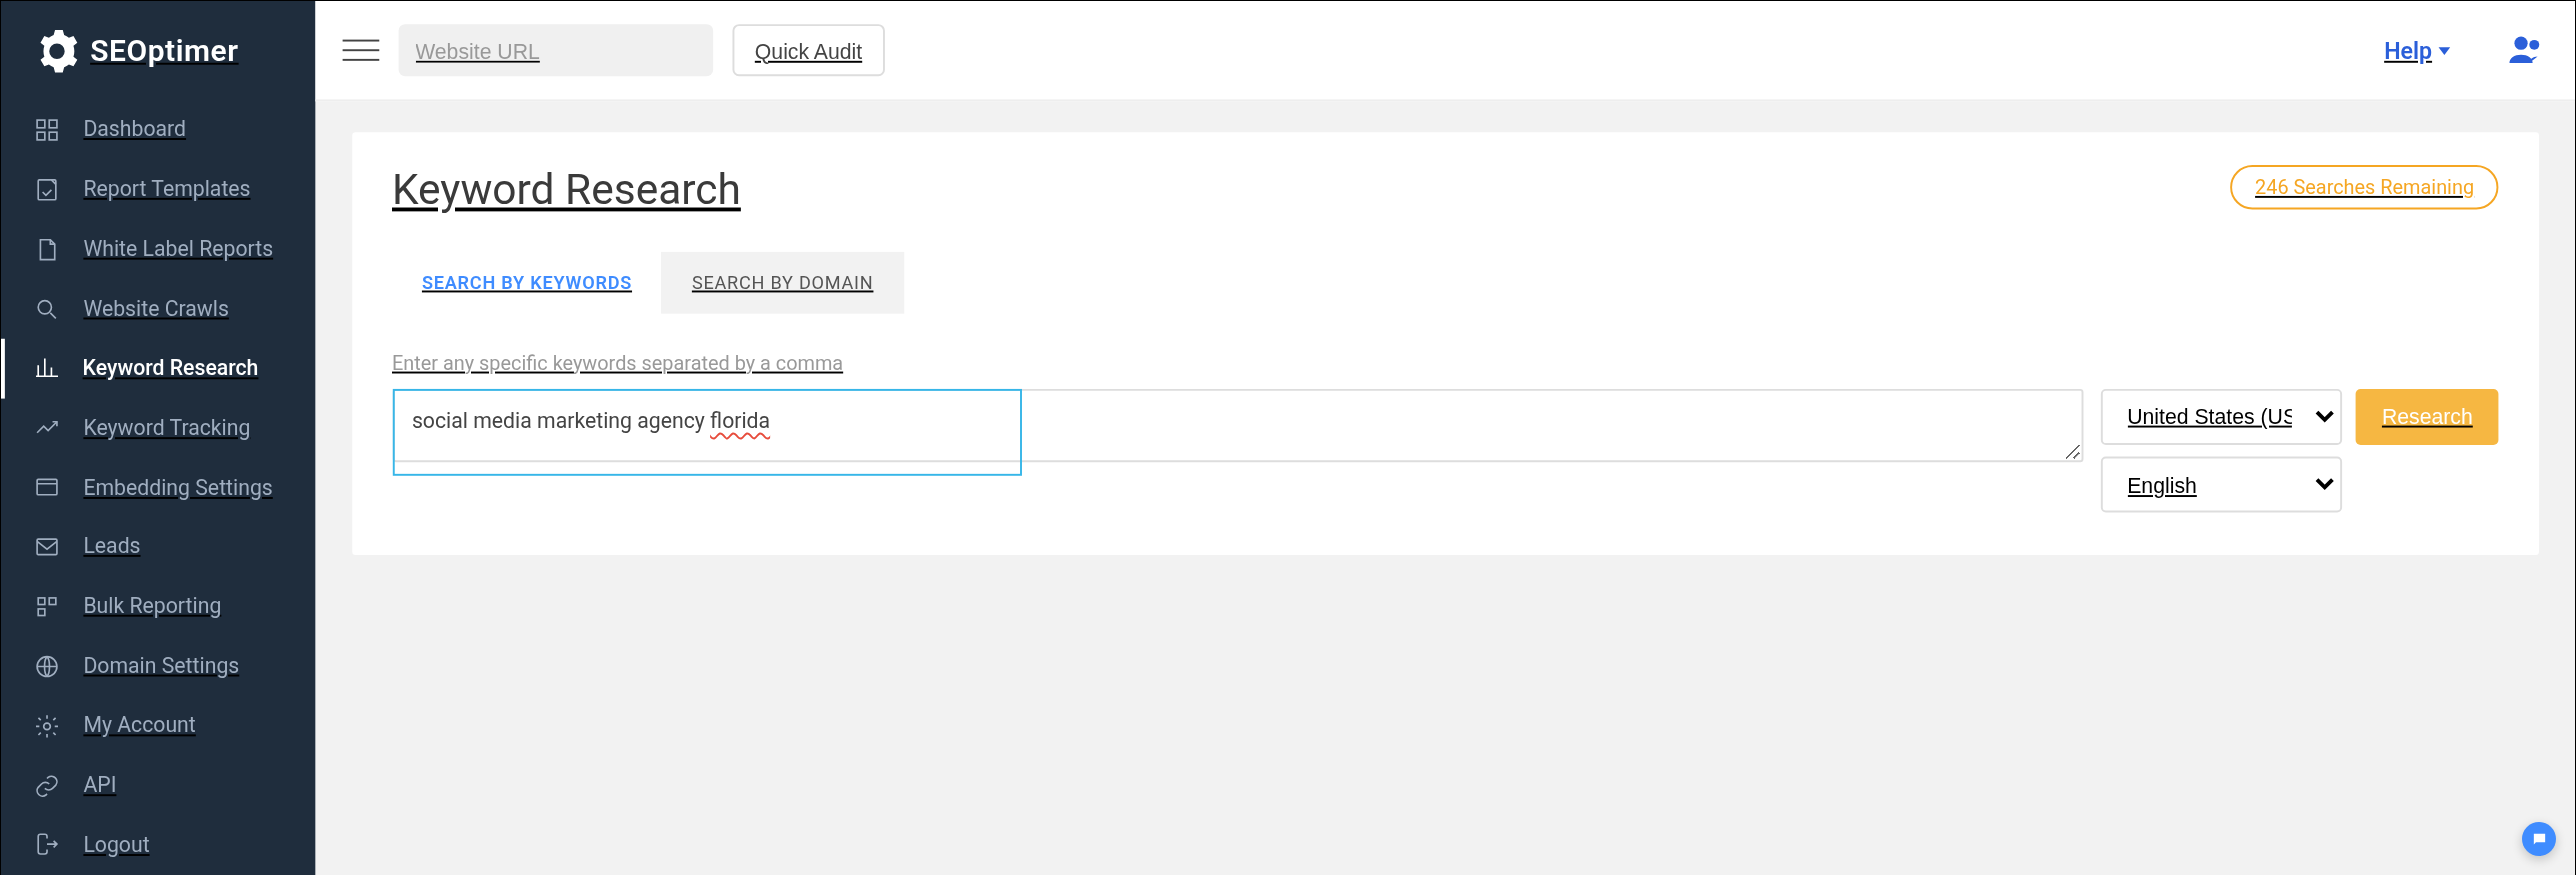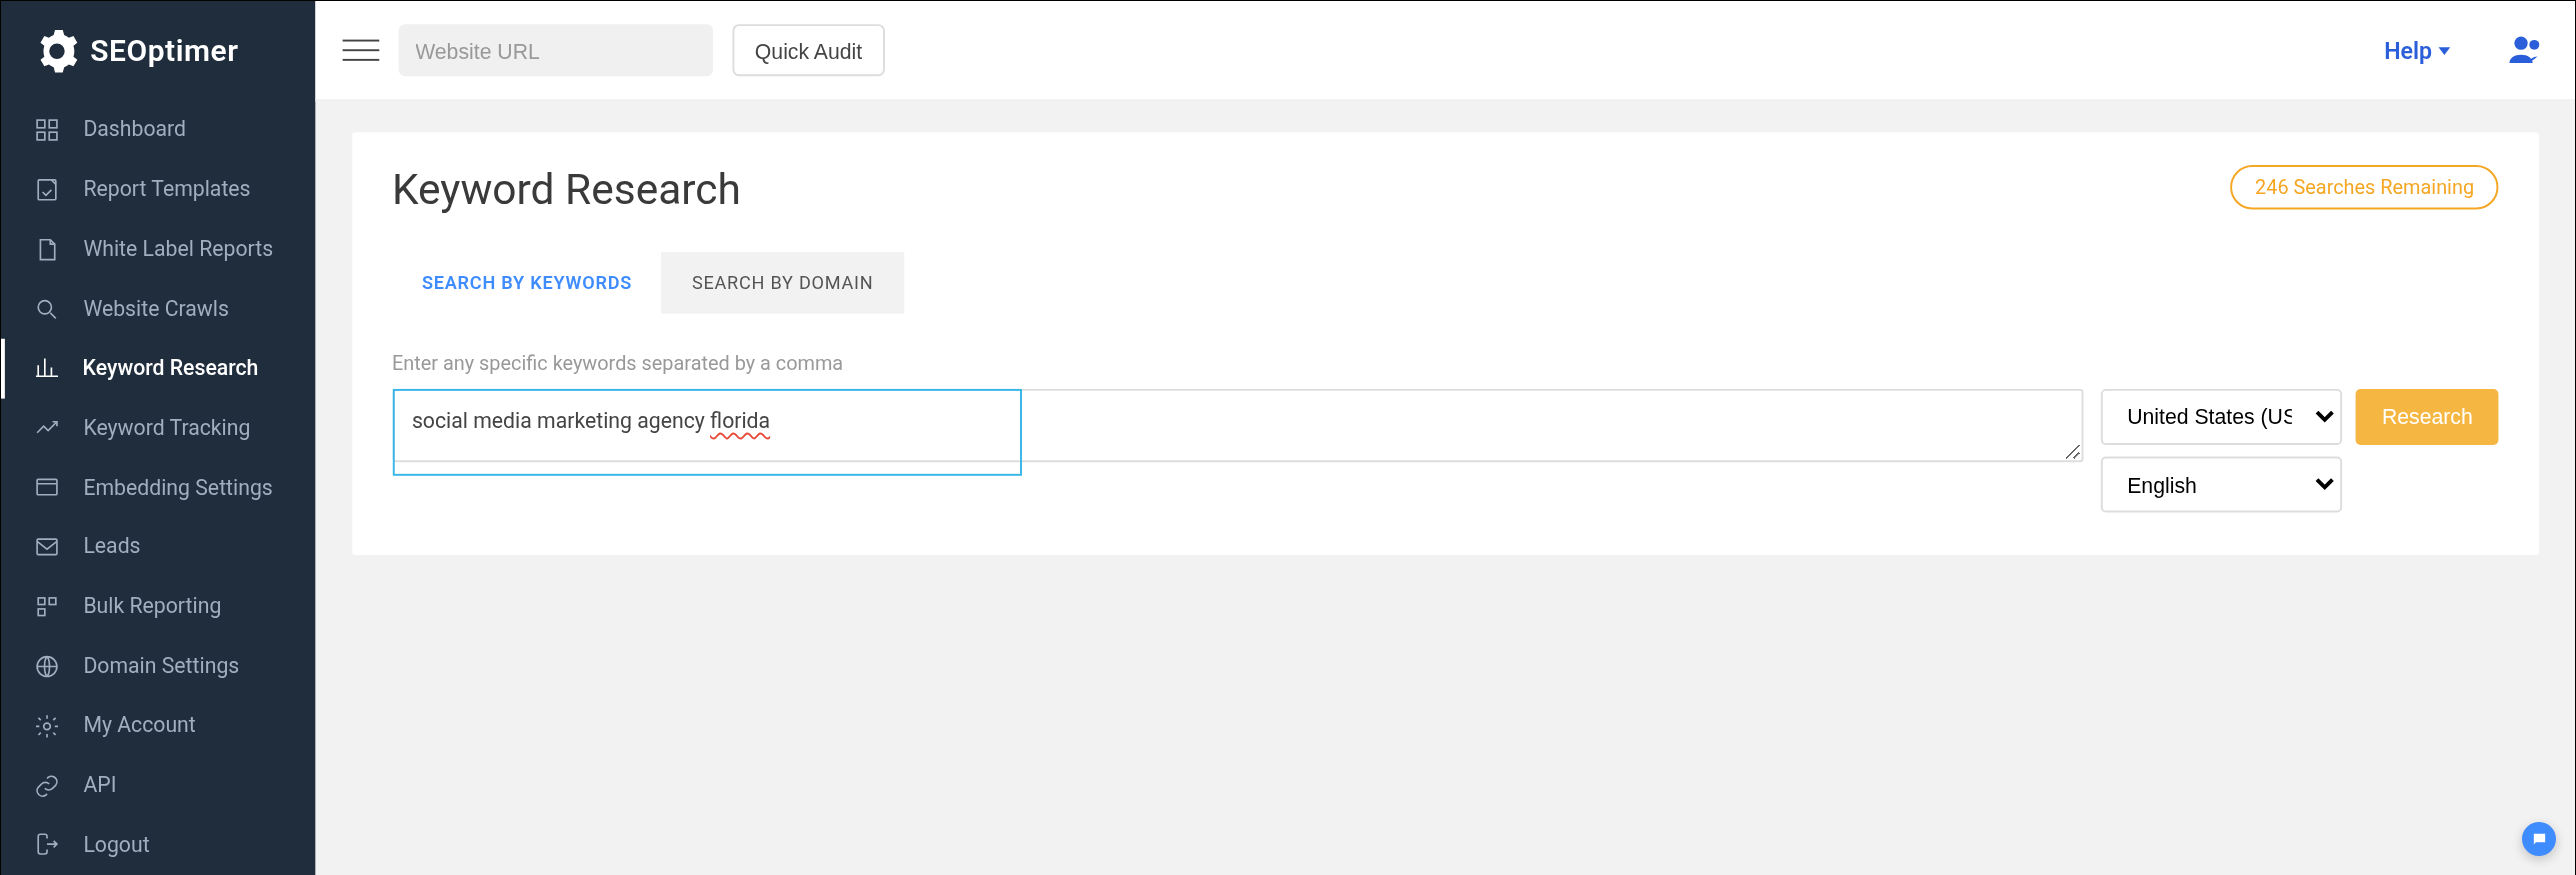--- a/index.html
+++ b/index.html
@@ -49,21 +49,21 @@
     .highlight-box { position: absolute; left: 0; top: 0; width: 326px; height: 45px; border: 1.7px solid #37b6e8; pointer-events: none; }
     .kw-text { position: absolute; left: 10.3px; top: 10.3px; font-size: 11px; color: #444; pointer-events: none; }
     .squiggle { text-decoration: underline wavy #e74c3c; text-decoration-thickness: 0.9px; text-underline-offset: 1.7px; }
     .controls { display: flex; flex-direction: column; gap: 6.9px; }
     .ctl-row { display: flex; gap: 6.9px; }
     .select { height: 29px; width: 125px; border: 0.9px solid #ddd; border-radius: 2.6px; padding: 0 8.6px; font-size: 11px; background: #fff; cursor: pointer; }
     .research-btn { height: 29px; padding: 0 13.7px; background: #f6b742; color: #fff; border: none; border-radius: 2.6px; font-size: 11px; cursor: pointer; }
 
     .intercom { position: absolute; right: 19px; bottom: 19px; width: 34px; height: 34px; background: #3f8cff; border-radius: 50%; display: flex; align-items: center; justify-content: center; box-shadow: 0 3.4px 10.3px rgba(0,0,0,0.2); cursor: pointer; }
     .intercom svg { width: 17px; height: 17px; fill: #fff; }
-    .app-wrap { position: relative; width: 100%; height: 100%; }
+    .app-wrap { position: relative; width: 100%; height: 100%; text-decoration: underline; }
   </style>
 </head>
 <body>
 
 <div class="app-wrap">
 <div class="app">
   <aside class="sidebar">
     <div class="logo">
       <svg viewBox="0 0 24 24">
             <path d="M12 8a4 4 0 100 8 4 4 0 000-8zm9 4a9 9 0 01-.46 2.85l2 1.55-2 3.46-2.35-.94a9 9 0 01-2.47 1.43L15 23h-4l-.72-2.65a9 9 0 01-2.47-1.43l-2.35.94-2-3.46 2-1.55A9 9 0 015 12c0-.98.16-1.93.46-2.85l-2-1.55 2-3.46 2.35.94A9 9 0 0110.28 3.65L11 1h4l.72 2.65a9 9 0 012.47 1.43l2.35-.94 2 3.46-2 1.55c.3.92.46 1.87.46 2.85z"></path>

